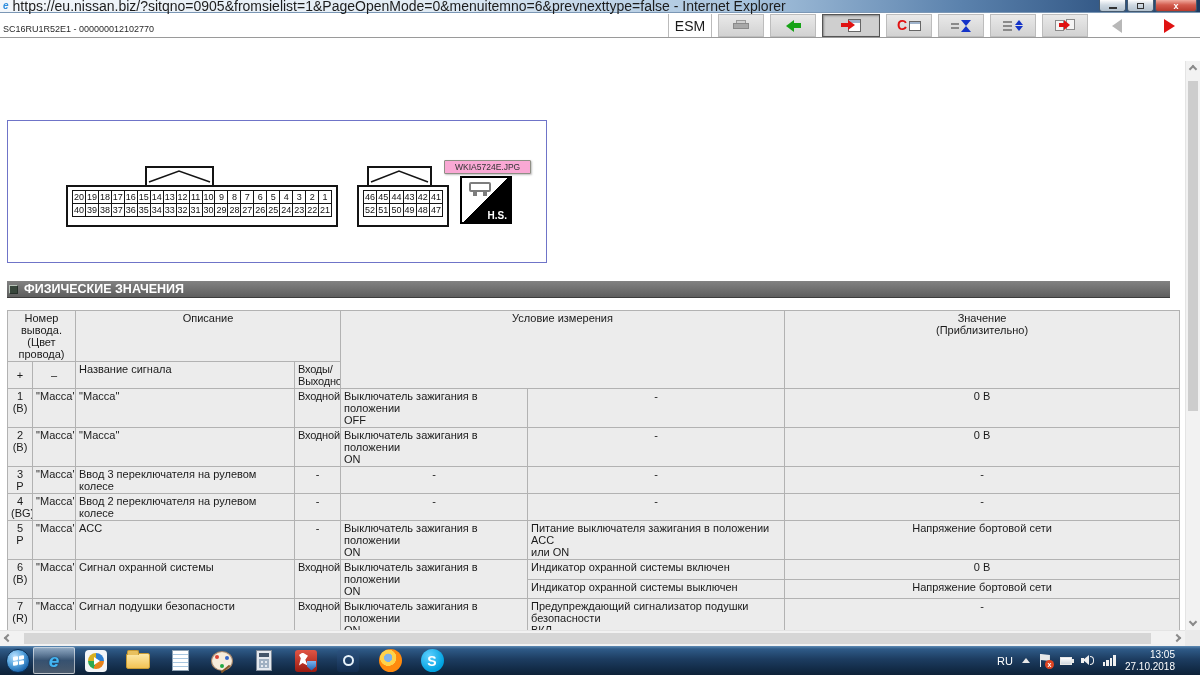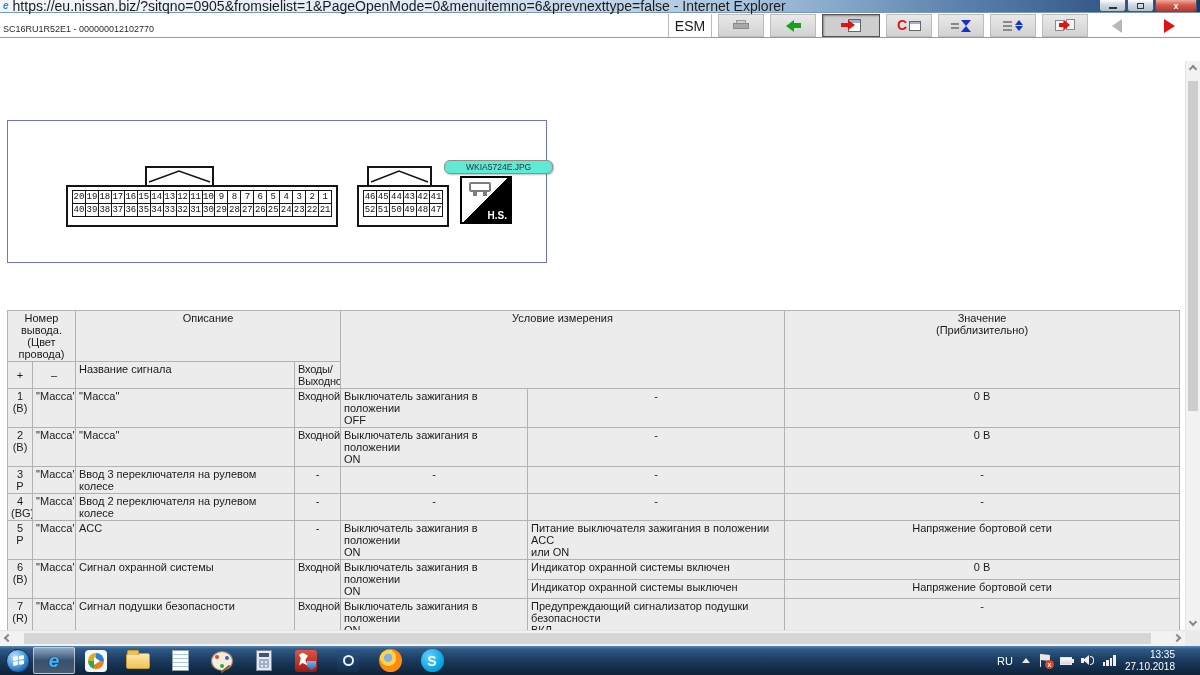--- a/index.html
+++ b/index.html
@@ -78,26 +78,26 @@
 
   
   .diagbox { position:absolute; left:7px; top:59px; width:540px; height:143px; border:1px solid #6f74c8; background:#fff; }
   .conn { position:absolute; border:2px solid #141414; background:#fff; padding:3px 4px; }
   .connA { left:58px; top:64px; width:272px; height:42px; }
   .connB { left:349px; top:64px; width:92px; height:42px; }
   .latch { position:absolute; border:2px solid #141414; border-bottom:none; background:#fff; }
   .latchA { left:137px; top:45px; width:69px; height:21px; }
   .latchB { left:359px; top:45px; width:65px; height:21px; }
   .latch svg { position:absolute; left:0; top:0; }
-  .pinrow { display:flex; width:100%;font-family:Liberation Mono, monospace; }
+  .pinrow { display:flex; width:100%; }
   .pinrow + .pinrow { margin-top:-1px; }
   .pin { flex:1 1 0; border:1px solid #141414; margin-left:-1px; text-align:center; font-size:9px; line-height:12px; height:14px; background:#fff; color:#111; }
   .pinrow .pin:first-child { margin-left:0; }
-  .tooltip { position:absolute; left:436px; top:39px; z-index:3; background:#5eead4; border:1px solid #8f8f85; border-radius:6px;
-    font-size:8.5px; color:#333; padding:1px 21px; box-shadow:1px 1px 2px rgba(0,0,0,.25); }
+  .tooltip { position:absolute; left:436px; top:39px; z-index:3; background:#f9a8d4; border:1px solid #8f8f85; border-radius:1px;
+    font-size:8.5px; color:#333; padding:1px 10px; box-shadow:1px 1px 2px rgba(0,0,0,.25); }
   .hsicon { position:absolute; left:452px; top:55px; width:52px; height:48px; border:2px solid #000;
     background:linear-gradient(135deg,#fff 49.5%,#000 50%); }
   .hsicon .hs-label { position:absolute; right:3px; bottom:1px; color:#fff; font-weight:bold; font-size:10px; }
   .hs-conn { position:absolute; left:7px; top:4px; width:22px; height:10px; border:2px solid #7d7d7d; border-radius:2px; }
   .hs-conn i { position:absolute; bottom:-6px; width:4px; height:6px; border:2px solid #7d7d7d; border-top:none; }
   .hs-conn i.l { left:2px; } .hs-conn i.r { right:2px; }
 
   
   .tablewrap { position:absolute; left:7px; top:249px; width:1173px; height:320px; overflow:hidden; }
   table.vals { border-collapse:collapse; table-layout:fixed; width:1172px; background:#ececec; border:1px solid #8a8a8a; }
@@ -345,20 +345,24 @@
       <div class="tooltip">WKIA5724E.JPG</div>
       <div class="hsicon">
         <span class="hs-conn">
             <i class="l"></i>
             <i class="r"></i>
           </span>
         <span class="hs-label">H.S.</span>
       </div>
     </div>
 
+    <div class="sec sec2">
+      <span class="bullet"></span>
+      <span>ФИЗИЧЕСКИЕ ЗНАЧЕНИЯ</span>
+    </div>
 
     <div class="tablewrap">
       <table class="vals">
         <colgroup>
           <col style="width:25px">
             <col style="width:43px">
             <col style="width:219px">
             <col style="width:46px">
           <col style="width:187px">
             <col style="width:257px">
@@ -556,19 +560,19 @@
           <span class="cone"></span>
           <span class="wave"></span>
         </span>
       <span class="net">
           <i class="b1"></i>
           <i class="b2"></i>
           <i class="b3"></i>
           <i class="b4"></i>
         </span>
       <div class="clock">
-        <div>13:35</div>
+        <div>13:05</div>
         <div>27.10.2018</div>
       </div>
     </div>
   </div>
 
 </div>
 
 </body></html>

